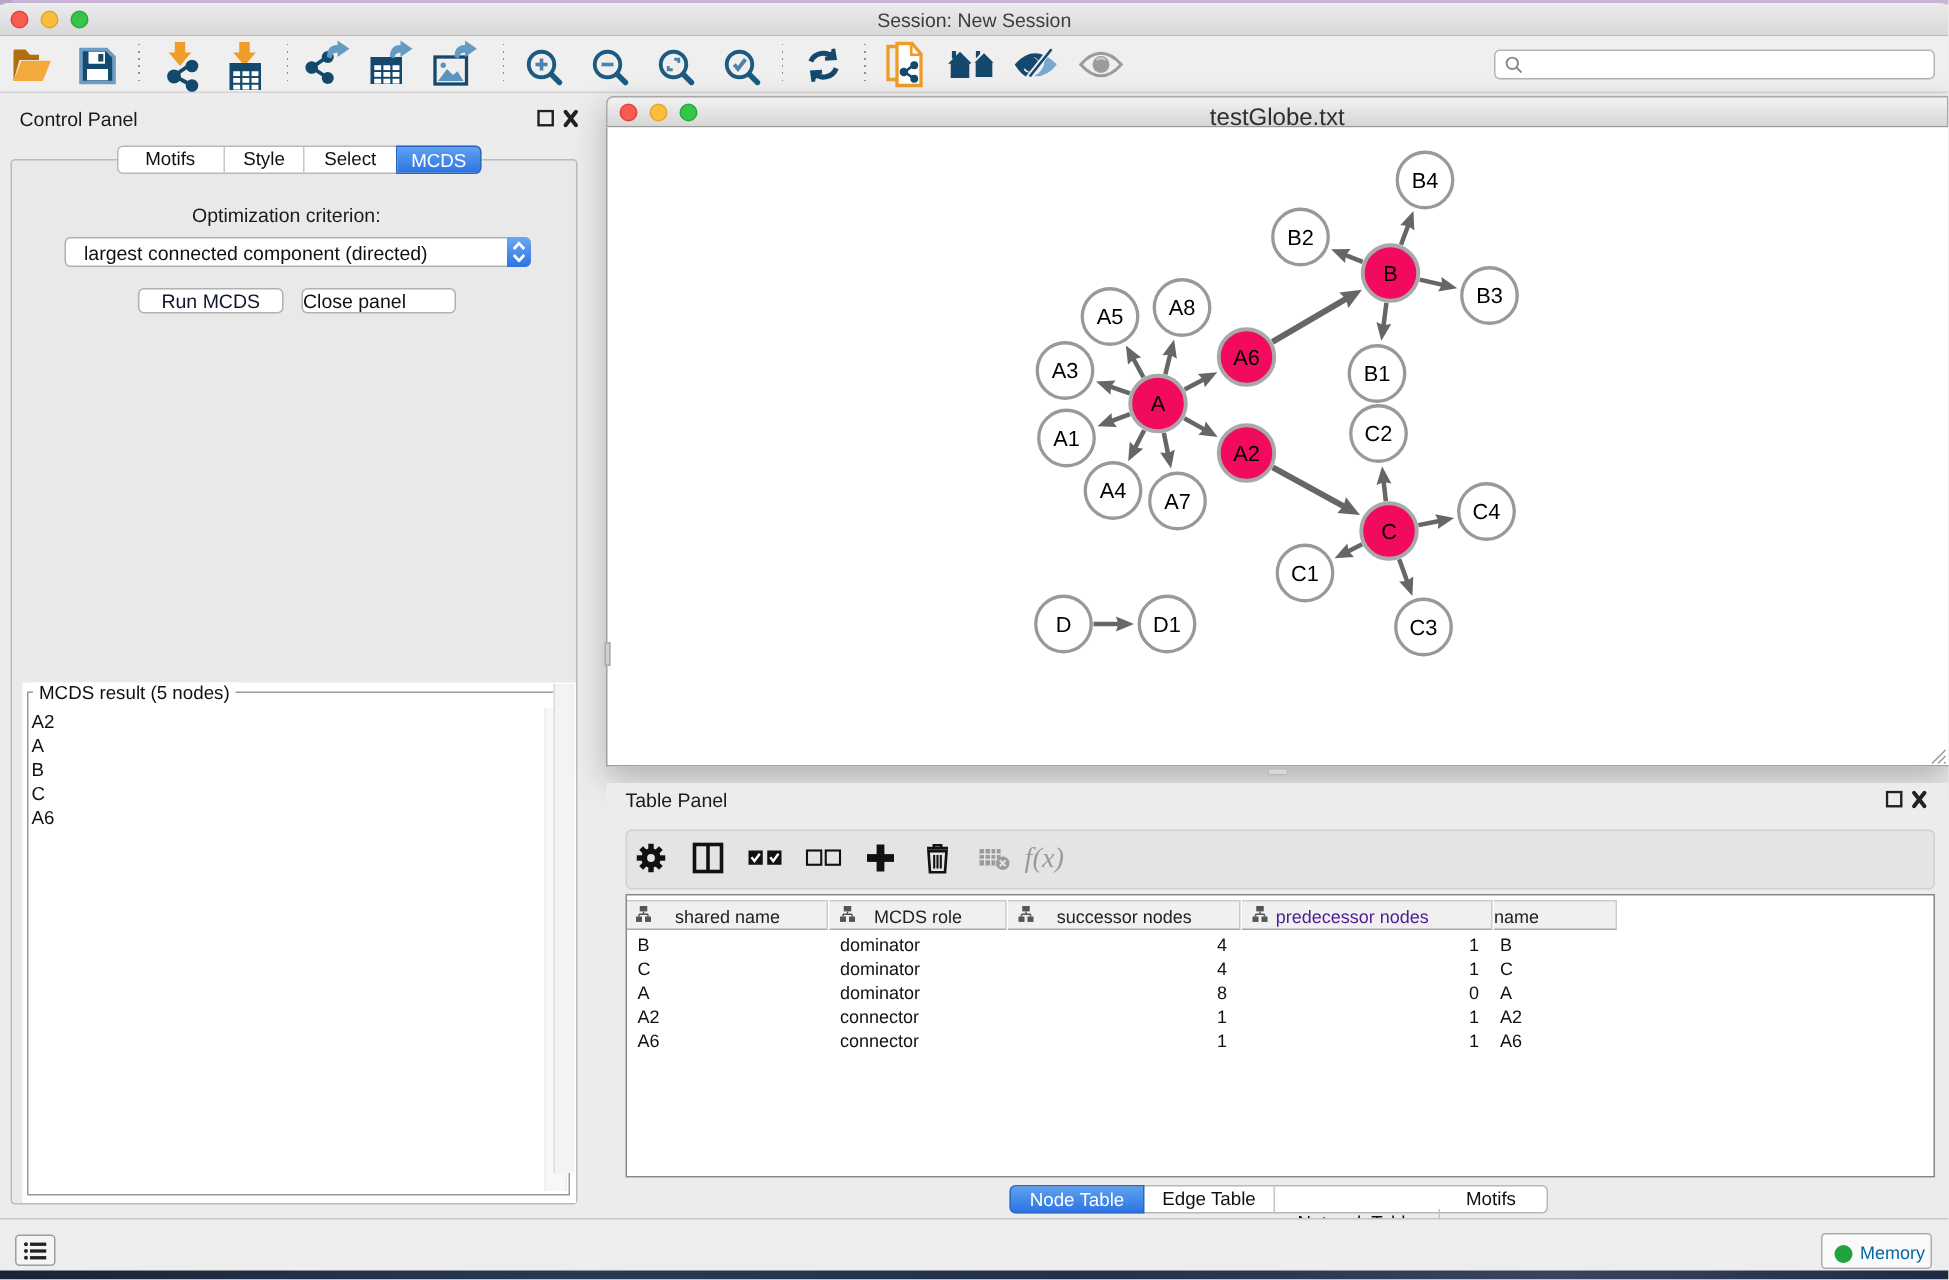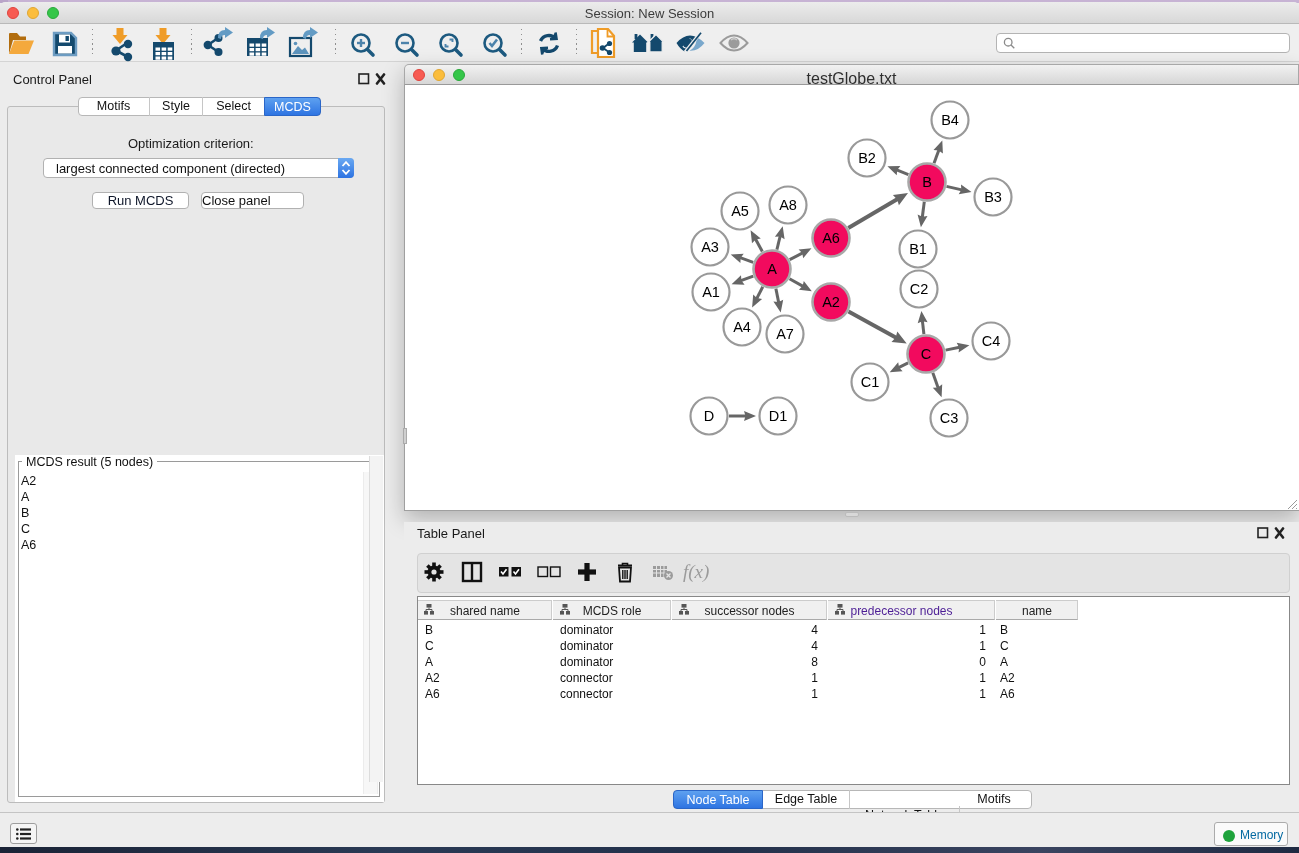--- a/index.html
+++ b/index.html
@@ -407,21 +407,21 @@
 
 <div class="abs" style="left:0;top:3px;height:20px;width:134px;background:#f0f0f0;border-top:1px solid #ccc;border-bottom:1px solid #aaa;border-right:1px solid #ccc"></div>
 <div class="abs" style="left:135px;top:3px;height:20px;width:118px;background:#f0f0f0;border-top:1px solid #ccc;border-bottom:1px solid #aaa;border-right:1px solid #ccc"></div>
 <div class="abs" style="left:254px;top:3px;height:20px;width:155px;background:#f0f0f0;border-top:1px solid #ccc;border-bottom:1px solid #aaa;border-right:1px solid #ccc"></div>
 <div class="abs" style="left:410px;top:3px;height:20px;width:167px;background:#f0f0f0;border-top:1px solid #ccc;border-bottom:1px solid #aaa;border-right:1px solid #ccc"></div>
 <div class="abs" style="left:578px;top:3px;height:20px;width:82px;background:#f0f0f0;border-top:1px solid #ccc;border-bottom:1px solid #aaa;border-right:1px solid #ccc"></div>
 <div class="abs" style="left:0px;top:7px;width:134px;text-align:center;font-size:12px;color:#222">shared name</div>
 <div class="abs" style="left:135px;top:7px;width:118px;text-align:center;font-size:12px;color:#222">MCDS role</div>
 <div class="abs" style="left:254px;top:7px;width:155px;text-align:center;font-size:12px;color:#222">successor nodes</div>
 <div class="abs" style="left:410px;top:7px;width:147px;text-align:center;font-size:12px;color:#4c1d95">predecessor nodes</div>
-<div class="abs" style="left:578px;top:7px;width:82px;text-align:center;font-size:12px;color:#222">name</div>
+<div class="abs" style="left:578px;top:7px;width:82px;text-align:left;font-size:12px;color:#222">name</div>
 <svg class="abs" style="left:6px;top:7px" width="460" height="12" viewBox="0 0 460 12">
   <defs>
           <g id="hic" fill="#555">
             <rect x="2.5" y="0" width="5" height="3.6"></rect>
             <rect x="0" y="7" width="4" height="3.6"></rect>
             <rect x="6" y="7" width="4" height="3.6"></rect>
             <path d="M5 3.6 L5 5.5 M2 5.5 L8 5.5 M2 5.5 L2 7 M8 5.5 L8 7" stroke="#555" stroke-width="1" fill="none"></path>
           </g>
         </defs>
   <use href="#hic" x="0"></use>

